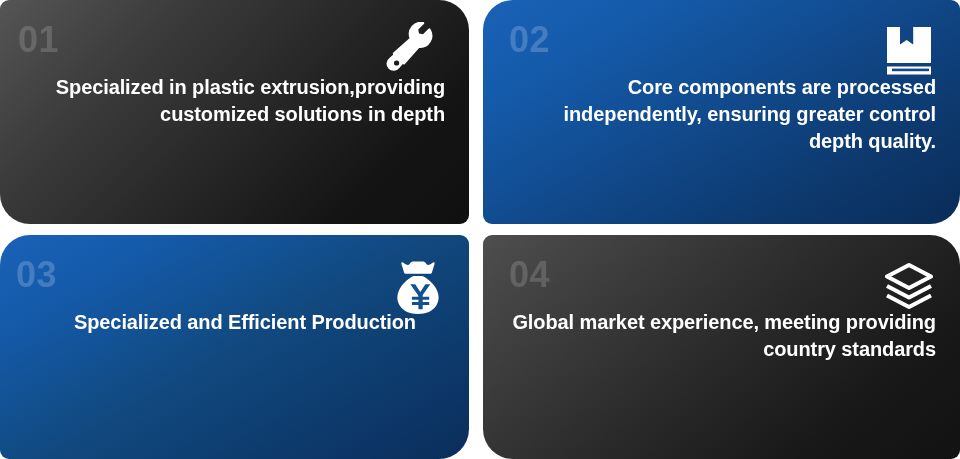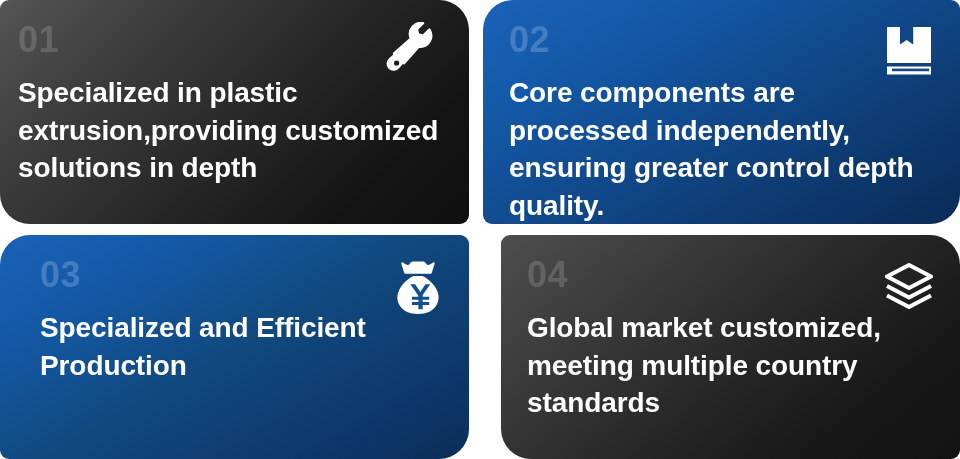--- a/index.html
+++ b/index.html
@@ -41,50 +41,50 @@
   
   .card-2 {
     border-radius: 30px 9px 30px 9px;
     background: linear-gradient(150deg, #1a62b8 0%, #145aa9 22%, #114a8d 48%, #0d3a70 74%, #0a2c57 100%);
     padding-left: 26px;
   }
   
   .card-3 {
     border-radius: 30px 9px 30px 9px;
     background: linear-gradient(150deg, #1a62b8 0%, #145aa9 20%, #11497f 50%, #0d3a6d 76%, #0b2e5a 100%);
-    padding-left: 40px;
+    padding-left: 16px;
   }
   
   .card-4 {
     border-radius: 9px 30px 9px 30px;
     background: linear-gradient(140deg, #4e4e4e 0%, #3e3e3e 22%, #2a2a2a 50%, #181818 78%, #121212 100%);
     padding-left: 26px;
-    margin-left: 18px;
   }
 
   .card-number {
     font-size: 36px;
     font-weight: 700;
     line-height: 1;
     letter-spacing: 0.5px;
     margin-bottom: 16px;
     user-select: none;
   }
   .card-1 .card-number,
   .card-4 .card-number { color: rgba(255,255,255,0.16); }
   .card-2 .card-number,
   .card-3 .card-number { color: rgba(175,200,235,0.30); }
 
   .card-text {
-    font-size: 28px;
+    font-size: 20px;
     font-weight: 700;
     line-height: 1.34;
     color: #ffffff;
     letter-spacing: -0.1px;
     max-width: 430px;
+    text-align: right;
   }
   .card-3 .card-text { max-width: 400px; }
 
   .card-icon {
     position: absolute;
     top: 24px;
     right: 26px;
     width: 54px;
     height: 54px;
     display: flex;
@@ -143,21 +143,21 @@
 
         <g fill="#12508f">
           <path d="M25.9 35.1 L18.3 24.3 h4.9 l5.1 7.8 5.1-7.8h4.9 l-7.6 10.8 v1.6 h6.5 v3.1 h-6.5 v2.1 h6.5 v3.1 h-6.5 v4.2 h-4.3 v-4.2 h-6.5 v-3.1 h6.5 v-2.1 h-6.5 v-3.1 h6.5 z"></path>
         </g>
       </svg>
     </div>
   </div>
 
   <div class="card card-4">
     <div class="card-number">04</div>
-    <div class="card-text">Global market customized, meeting multiple country standards</div>
+    <div class="card-text">Global market experience, meeting providing country standards</div>
     <div class="card-icon">
       <svg width="54" height="52" viewBox="0 0 54 52" aria-hidden="true">
         <g fill="none" stroke="#ffffff" stroke-width="4.2" stroke-linejoin="round">
 
           <path d="M27 3 L49 14.5 L27 26 L5 14.5 Z"></path>
 
           <path d="M5 24 L27 35.5 L49 24"></path>
 
           <path d="M5 33.5 L27 45 L49 33.5"></path>
         </g>

